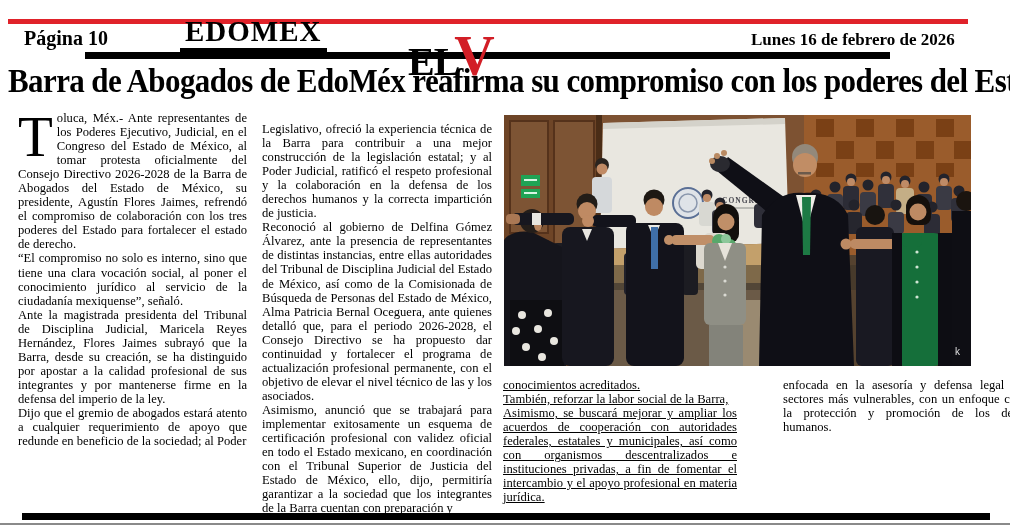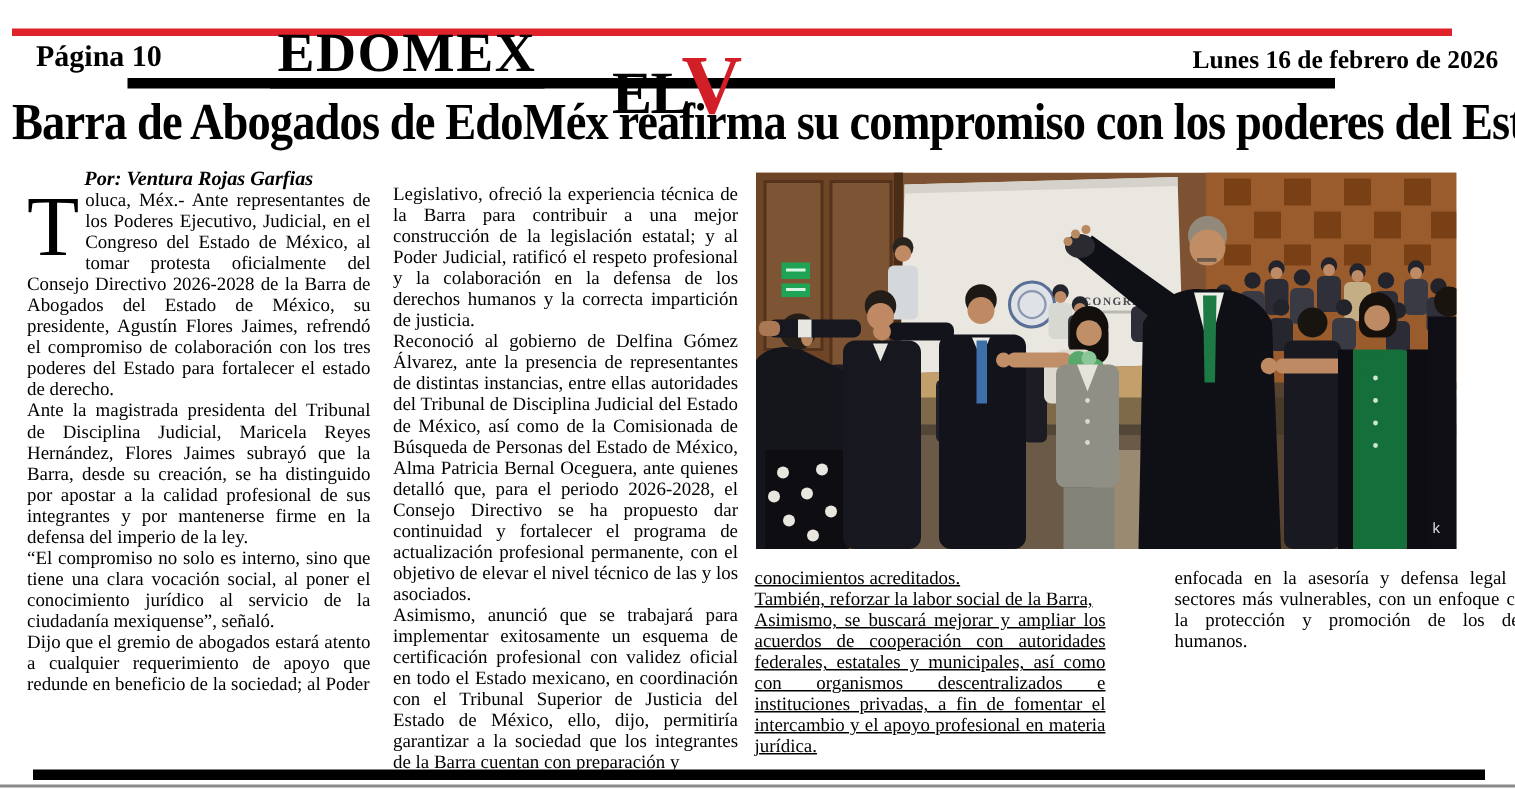--- a/index.html
+++ b/index.html
@@ -6,27 +6,27 @@
   body{
     width:1010px;height:526px;background:#ffffff;position:relative;
     font-family:"Liberation Serif", serif;color:#000;overflow:hidden;
   }
   .abs{position:absolute;}
 
   
   #red-line{left:8px;top:19px;width:960px;height:5px;background:#e0222a;}
   #page-label{left:24px;top:27px;font-size:20px;font-weight:700;}
   #section-title{
-    left:180px;top:18px;font-size:37px;font-weight:700;line-height:0.95;
+    left:180px;top:18px;font-size:29px;font-weight:700;line-height:0.95;
     letter-spacing:1px;border-bottom:4px solid #000;padding:0 5px 2px 5px;
   }
   #masthead{left:408px;top:10px;display:flex;align-items:baseline;line-height:1;z-index:3;}
   .m-el,.m-alle{font-size:40px;font-weight:700;letter-spacing:-1px;margin-top:32px;}
   .m-v{font-size:56px;font-weight:700;color:#d21e26;margin:0 -7px 0 -5px;position:relative;z-index:2;}
-  #date-label{left:751px;top:30px;font-size:17px;font-weight:700;margin-left:44px;}
+  #date-label{left:751px;top:30px;font-size:17px;font-weight:700;}
   #header-black-line{left:85px;top:52px;width:805px;height:7px;background:#000;}
 
   
   #headline{
     left:8px;top:61px;width:994px;text-align:center;white-space:nowrap;
     font-size:31px;font-weight:700;letter-spacing:-0.6px;
     transform:scaleY(1.12);transform-origin:center top;
   }
 
   
@@ -57,24 +57,23 @@
 <div class="abs" id="masthead">
   <span class="m-el">EL</span>
     <span class="m-v">V</span>
 </div>
 <div class="abs" id="date-label">Lunes 16 de febrero de 2026</div>
 <div class="abs" id="header-black-line"></div>
 
 <div class="abs" id="headline">Barra de Abogados de EdoMéx reafirma su compromiso con los poderes del Estado</div>
 
 <div class="col" id="col1">
-  <p class="byline">Por: Ventura Rojas Garfias</p>
   <p><span class="dropcap">T</span><span>oluca, Méx.- Ante representantes de los Poderes Ejecutivo, Judicial, en el Congreso del Estado de México, al tomar protesta oficialmente del Consejo Directivo 2026-2028 de la Barra de Abogados del Estado de México, su presidente, Agustín Flores Jaimes, refrendó el compromiso de colaboración con los tres poderes del Estado para fortalecer el estado de derecho.</span></p>
+  <p>“El compromiso no solo es interno, sino que tiene una clara vocación social, al poner el conocimiento jurídico al servicio de la ciudadanía mexiquense”, señaló.</p>
   <p>Ante la magistrada presidenta del Tribunal de Disciplina Judicial, Maricela Reyes Hernández, Flores Jaimes subrayó que la Barra, desde su creación, se ha distinguido por apostar a la calidad profesional de sus integrantes y por mantenerse firme en la defensa del imperio de la ley.</p>
-  <p>“El compromiso no solo es interno, sino que tiene una clara vocación social, al poner el conocimiento jurídico al servicio de la ciudadanía mexiquense”, señaló.</p>
   <p>Dijo que el gremio de abogados estará atento a cualquier requerimiento de apoyo que redunde en beneficio de la sociedad; al Poder</p>
 </div>
 
 <div class="col" id="col2">
   <p>Legislativo, ofreció la experiencia técnica de la Barra para contribuir a una mejor construcción de la legislación estatal; y al Poder Judicial, ratificó el respeto profesional y la colaboración en la defensa de los derechos humanos y la correcta impartición de justicia.</p>
   <p>Reconoció al gobierno de Delfina Gómez Álvarez, ante la presencia de representantes de distintas instancias, entre ellas autoridades del Tribunal de Disciplina Judicial del Estado de México, así como de la Comisionada de Búsqueda de Personas del Estado de México, Alma Patricia Bernal Oceguera, ante quienes detalló que, para el periodo 2026-2028, el Consejo Directivo se ha propuesto dar continuidad y fortalecer el programa de actualización profesional permanente, con el objetivo de elevar el nivel técnico de las y los asociados.</p>
   <p>Asimismo, anunció que se trabajará para implementar exitosamente un esquema de certificación profesional con validez oficial en todo el Estado mexicano, en coordinación con el Tribunal Superior de Justicia del Estado de México, ello, dijo, permitiría garantizar a la sociedad que los integrantes de la Barra cuentan con preparación y</p>
 </div>
 
 <div class="abs" id="photo">

